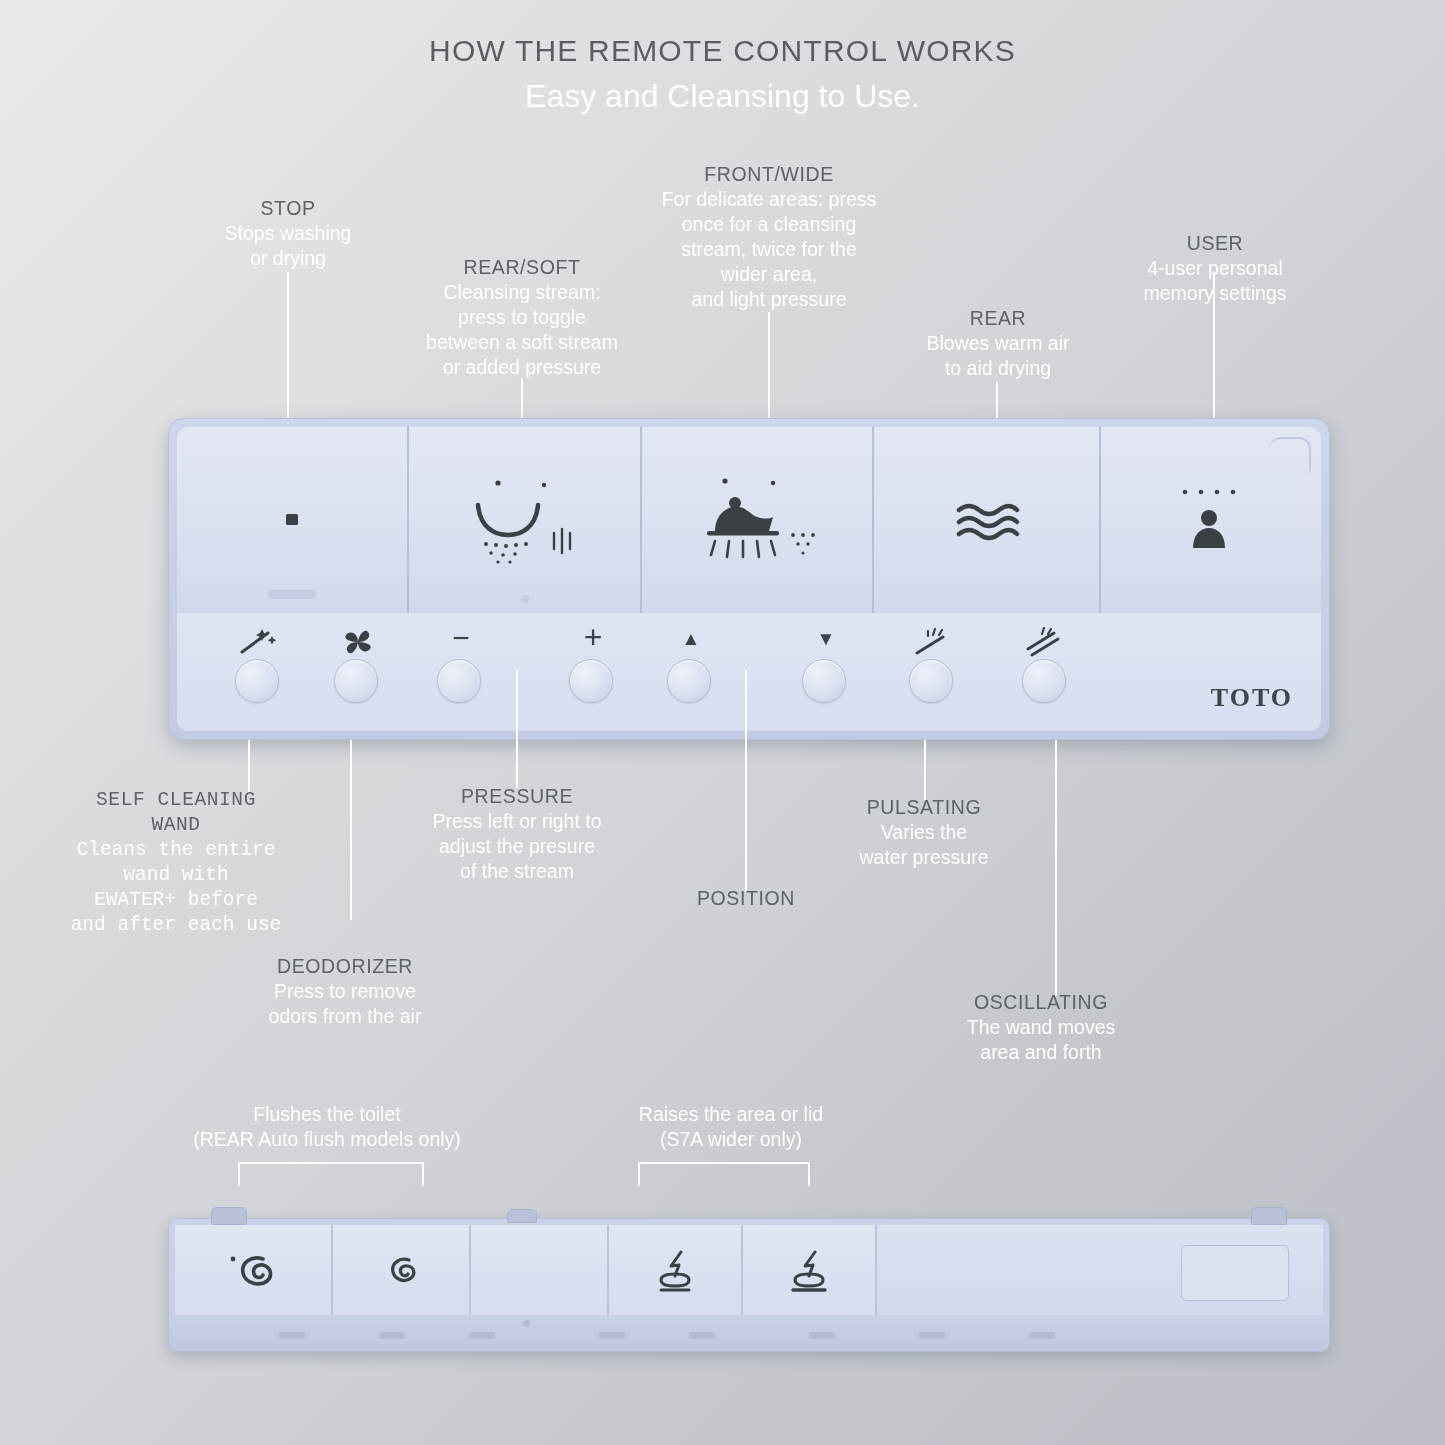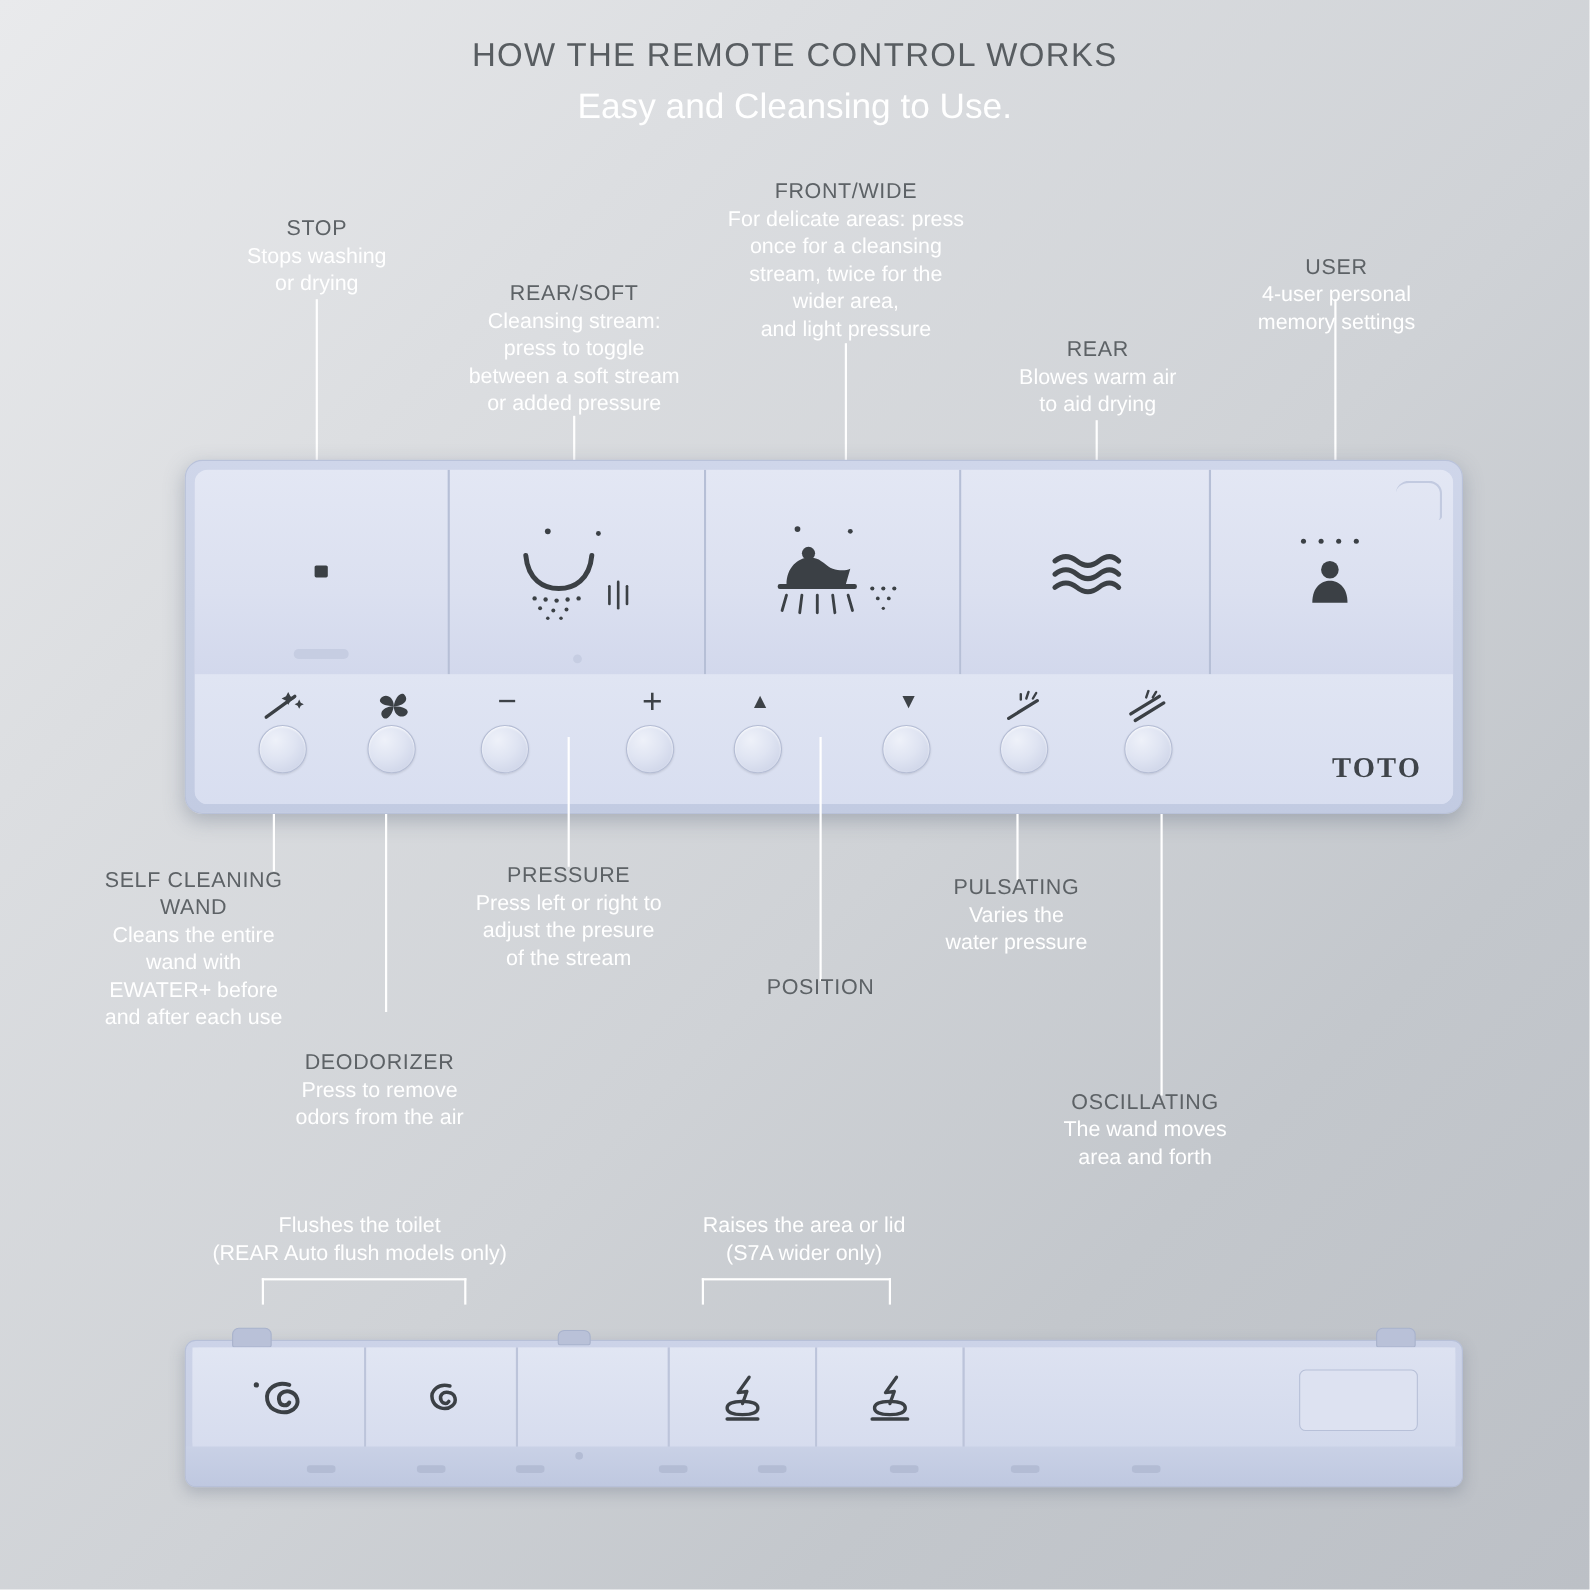--- a/index.html
+++ b/index.html
@@ -418,21 +418,21 @@
   </div>
 </div>
 
 <div class="leader" style="left:248px; top:740px; height:52px;"></div>
 <div class="leader" style="left:350px; top:740px; height:180px;"></div>
 <div class="leader" style="left:516px; top:670px; height:118px;"></div>
 <div class="leader" style="left:745px; top:670px; height:222px;"></div>
 <div class="leader" style="left:924px; top:740px; height:60px;"></div>
 <div class="leader" style="left:1055px; top:740px; height:256px;"></div>
 
-<div class="ann" style="left:66px; top:788px; width:220px;">
+<div class="ann" style="left:66px; top:788px; width:220px;font-family:Liberation Mono, monospace;">
   <div class="lbl" style="white-space:pre-line">SELF CLEANING
 WAND</div>
   <div class="desc" style="white-space:pre-line">Cleans the entire
 wand with
 EWATER+ before
 and after each use</div>
 </div>
 
 <div class="ann" style="left:238px; top:954px; width:214px;">
   <div class="lbl">DEODORIZER</div>

